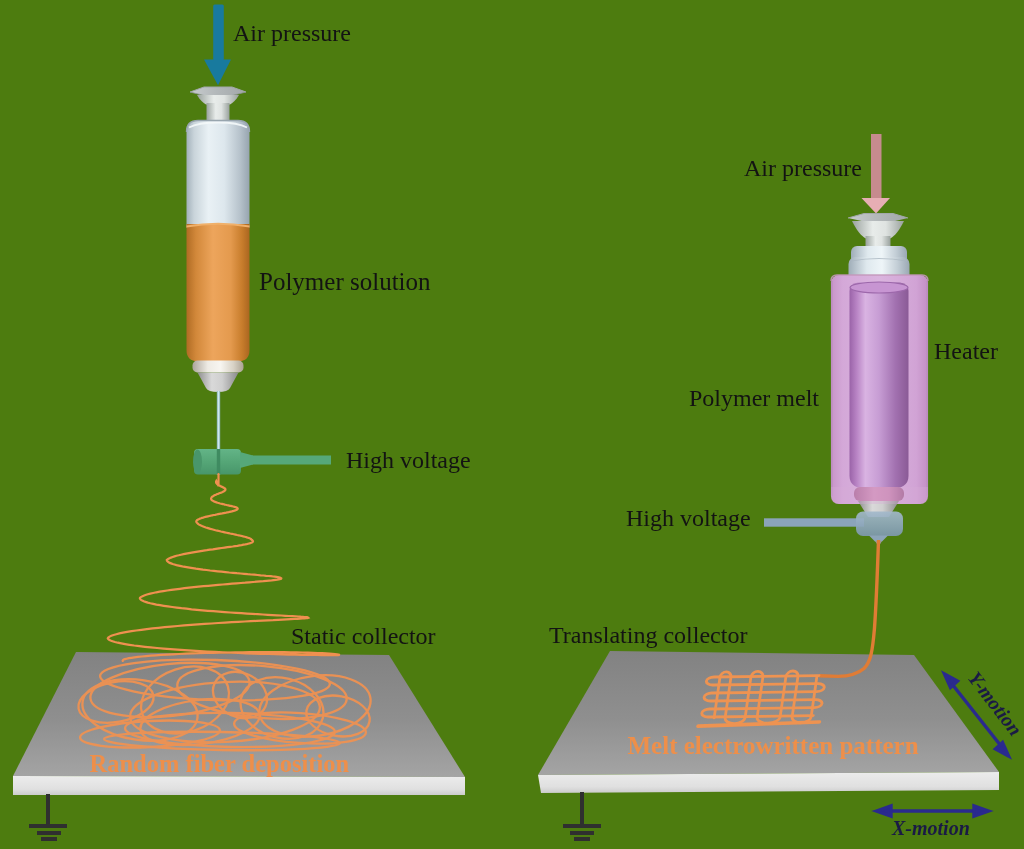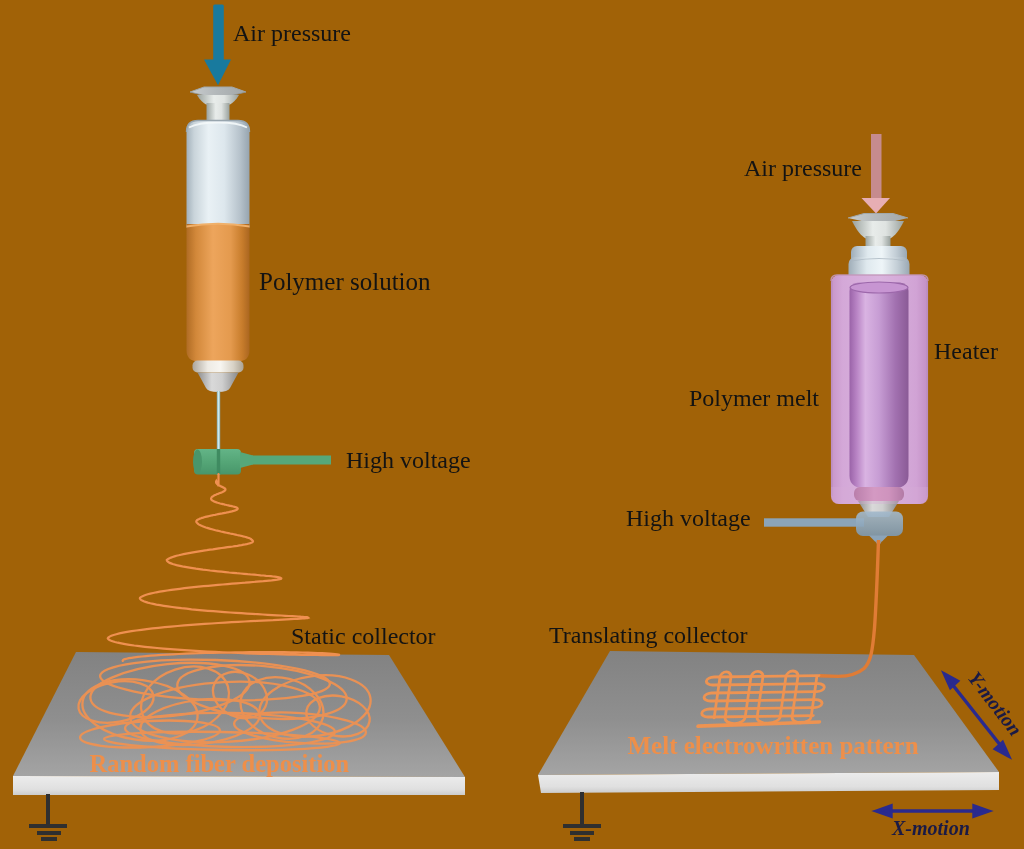--- a/index.html
+++ b/index.html
@@ -1,16 +1,16 @@
 <!DOCTYPE html>
 <html><head>
 <meta charset="utf-8">
 <style>
   html,body{margin:0;padding:0;background:#ffffff;}
-  #page{position:relative;width:1024px;height:849px;background:#a16207;overflow:hidden;}
+  #page{position:relative;width:1024px;height:849px;background:#4d7c0f;overflow:hidden;}
   text{font-family:"Liberation Serif", serif;}
 </style>
 </head>
 <body>
 <div id="page">
 <svg width="1024" height="849" viewBox="0 0 1024 849">
 <defs>
   <linearGradient id="gFlange" x1="0" y1="0" x2="1" y2="0">
     <stop offset="0" stop-color="#c7cbcd"></stop>
     <stop offset="0.45" stop-color="#b4b9bb"></stop>

